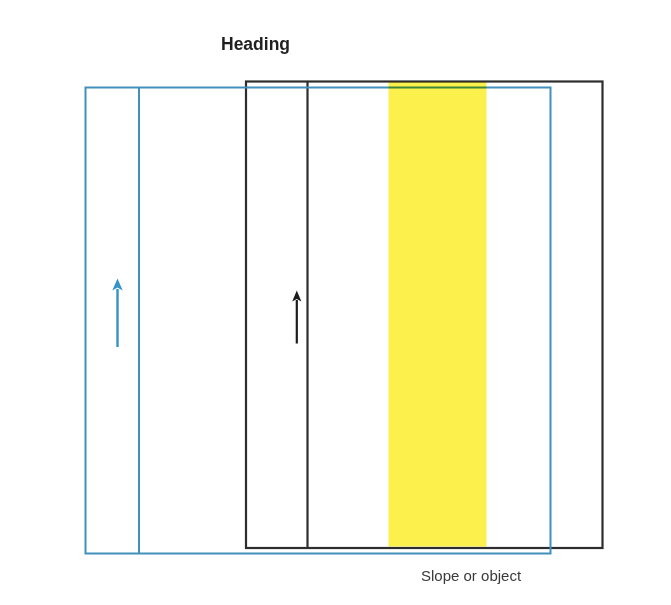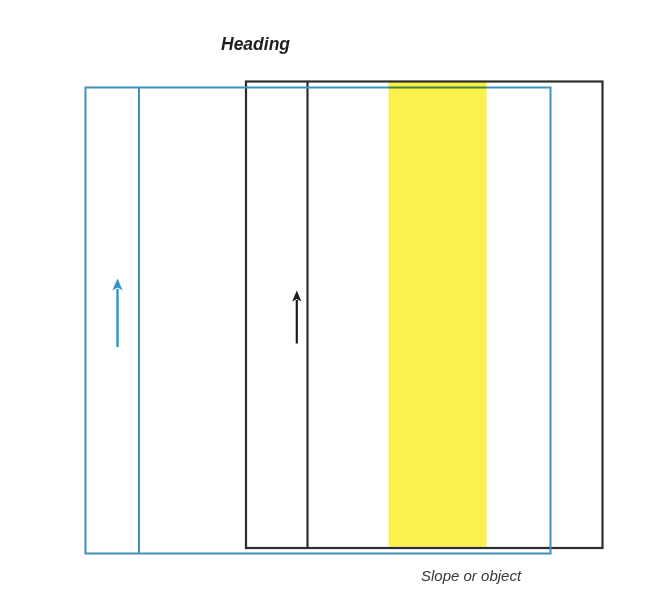--- a/index.html
+++ b/index.html
@@ -1,17 +1,17 @@
 <!DOCTYPE html>
 <html><head>
 <meta charset="utf-8">
 <style>
   html,body{margin:0;padding:0;background:#ffffff;}
   .canvas{position:relative;width:671px;height:605px;background:#5eead4;overflow:hidden;
-          font-family:"Liberation Sans", sans-serif;font-style:italic;}
+          font-family:"Liberation Sans", sans-serif;}
   svg{position:absolute;left:0;top:0;}
 </style>
 </head>
 <body>
 <div class="canvas">
 <svg width="671" height="605" viewBox="0 0 671 605" style="filter:blur(0.4px)">
 
   <rect x="0" y="0" width="671" height="605" fill="#ffffff"></rect>
 
   <text x="221" y="50" font-family="Liberation Sans, sans-serif" font-size="17.5" font-weight="bold" fill="#1f1f1f">Heading</text>

